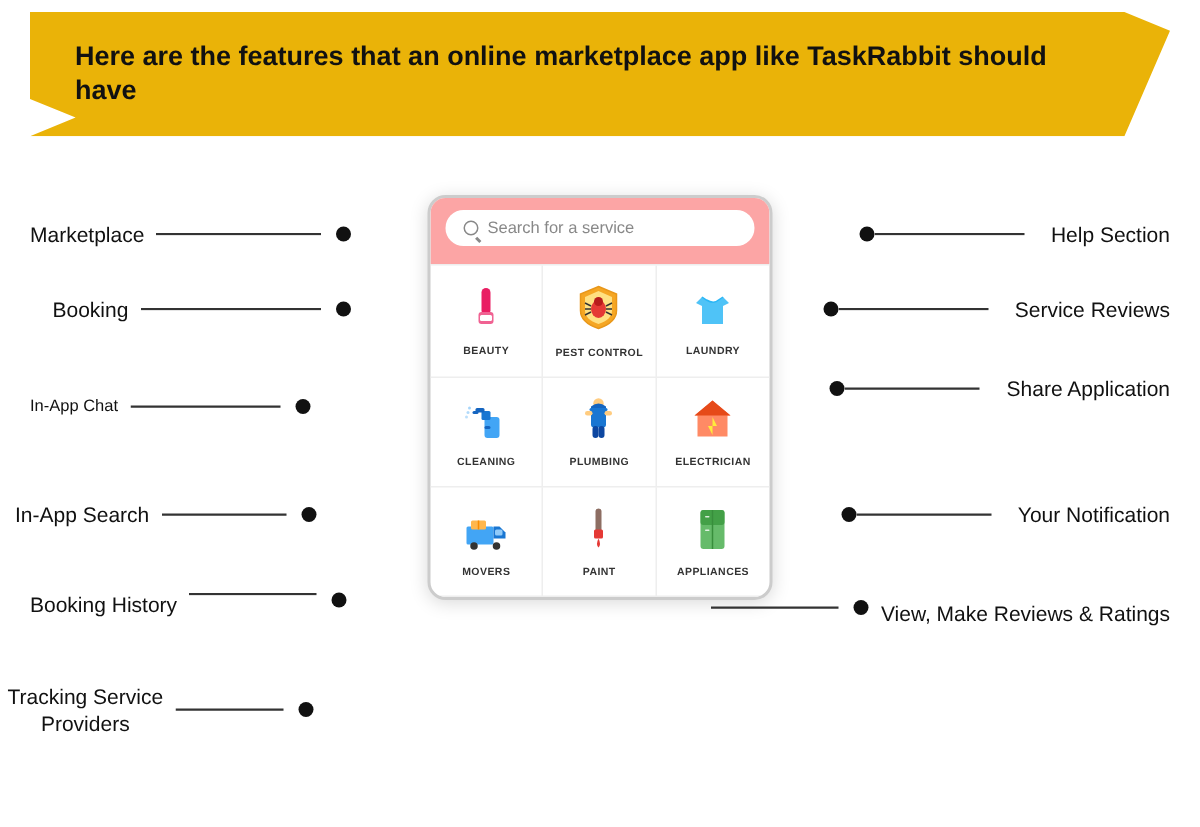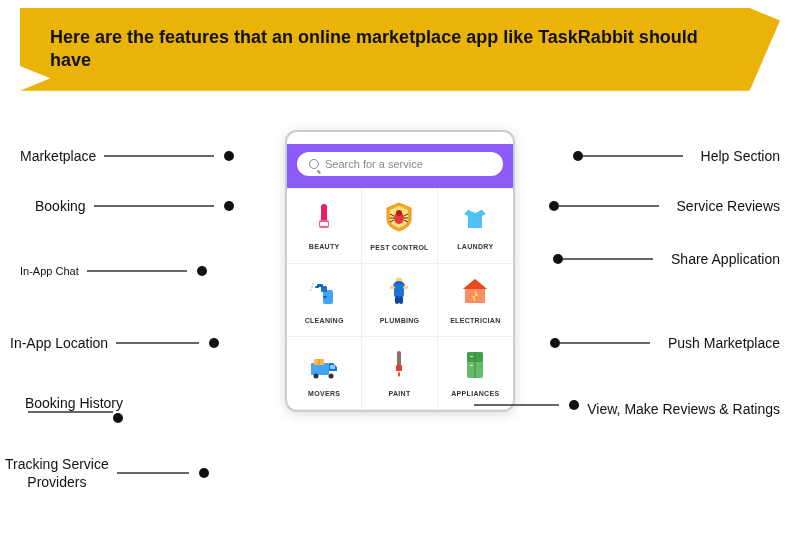--- a/index.html
+++ b/index.html
@@ -57,23 +57,22 @@
       font-weight: 600;
     }
     .phone-dot {
       width: 8px;
       height: 8px;
       background: #111;
       border-radius: 50%;
     }
 
     .phone-search {
-      background: #8b5cf6;
+      background: #fca5a5;
       padding: 8px 10px 12px;
-      margin-top: 12px;
     }
     .phone-search-bar {
       background: white;
       border-radius: 20px;
       padding: 6px 12px;
       display: flex;
       align-items: center;
       gap: 6px;
       font-size: 11px;
       color: #888;
@@ -308,28 +307,28 @@
 
 <div style="position:absolute; top:265px; left:20px; display:flex; align-items:center; gap:0;">
   <span style="font-size:11px; color:#111;">In-App Chat</span>
   <svg width="110" height="2" style="margin-left:8px;">
       <line x1="0" y1="1" x2="100" y2="1" stroke="#333" stroke-width="1.5"></line>
     </svg>
   <div style="width:10px;height:10px;background:#111;border-radius:50%;"></div>
 </div>
 
 <div style="position:absolute; top:335px; left:10px; display:flex; align-items:center; gap:0;">
-  <span style="font-size:14px; color:#111;">In-App Location</span>
+  <span style="font-size:14px; color:#111;">In-App Search</span>
   <svg width="93" height="2" style="margin-left:8px;">
       <line x1="0" y1="1" x2="83" y2="1" stroke="#333" stroke-width="1.5"></line>
     </svg>
   <div style="width:10px;height:10px;background:#111;border-radius:50%;"></div>
 </div>
 
-<div style="position:absolute; top:395px; left:20px; display:flex; align-items:flex-end; gap:0;flex-direction:column;">
+<div style="position:absolute; top:395px; left:20px; display:flex; align-items:flex-start; gap:0;">
   <span style="font-size:14px; color:#111;">Booking History</span>
   <svg width="95" height="2" style="margin-left:8px;">
       <line x1="0" y1="1" x2="85" y2="1" stroke="#333" stroke-width="1.5"></line>
     </svg>
   <div style="width:10px;height:10px;background:#111;border-radius:50%;"></div>
 </div>
 
 <div style="position:absolute; top:455px; left:5px; display:flex; align-items:center; gap:0;">
   <span style="font-size:14px; color:#111; text-align:center; line-height:1.3;">Tracking Service<br>Providers</span>
   <svg width="82" height="2" style="margin-left:8px;">
@@ -356,21 +355,21 @@
 
 <div style="position:absolute; top:251px; right:20px; display:flex; align-items:center; gap:0; flex-direction:row-reverse;">
   <span style="font-size:14px; color:#111; margin-left:8px;">Share Application</span>
   <svg width="100" height="2">
       <line x1="0" y1="1" x2="90" y2="1" stroke="#333" stroke-width="1.5"></line>
     </svg>
   <div style="width:10px;height:10px;background:#111;border-radius:50%;"></div>
 </div>
 
 <div style="position:absolute; top:335px; right:20px; display:flex; align-items:center; gap:0; flex-direction:row-reverse;">
-  <span style="font-size:14px; color:#111; margin-left:8px;">Push Marketplace</span>
+  <span style="font-size:14px; color:#111; margin-left:8px;">Your Notification</span>
   <svg width="100" height="2">
       <line x1="0" y1="1" x2="90" y2="1" stroke="#333" stroke-width="1.5"></line>
     </svg>
   <div style="width:10px;height:10px;background:#111;border-radius:50%;"></div>
 </div>
 
 <div style="position:absolute; top:400px; right:20px; display:flex; align-items:flex-start; gap:0; flex-direction:row-reverse;">
   <span style="font-size:14px; color:#111; margin-left:8px; line-height:1.3;">View, Make Reviews &amp; Ratings</span>
   <div style="display:flex; align-items:flex-start; margin-top:4px;">
     <svg width="95" height="2">

